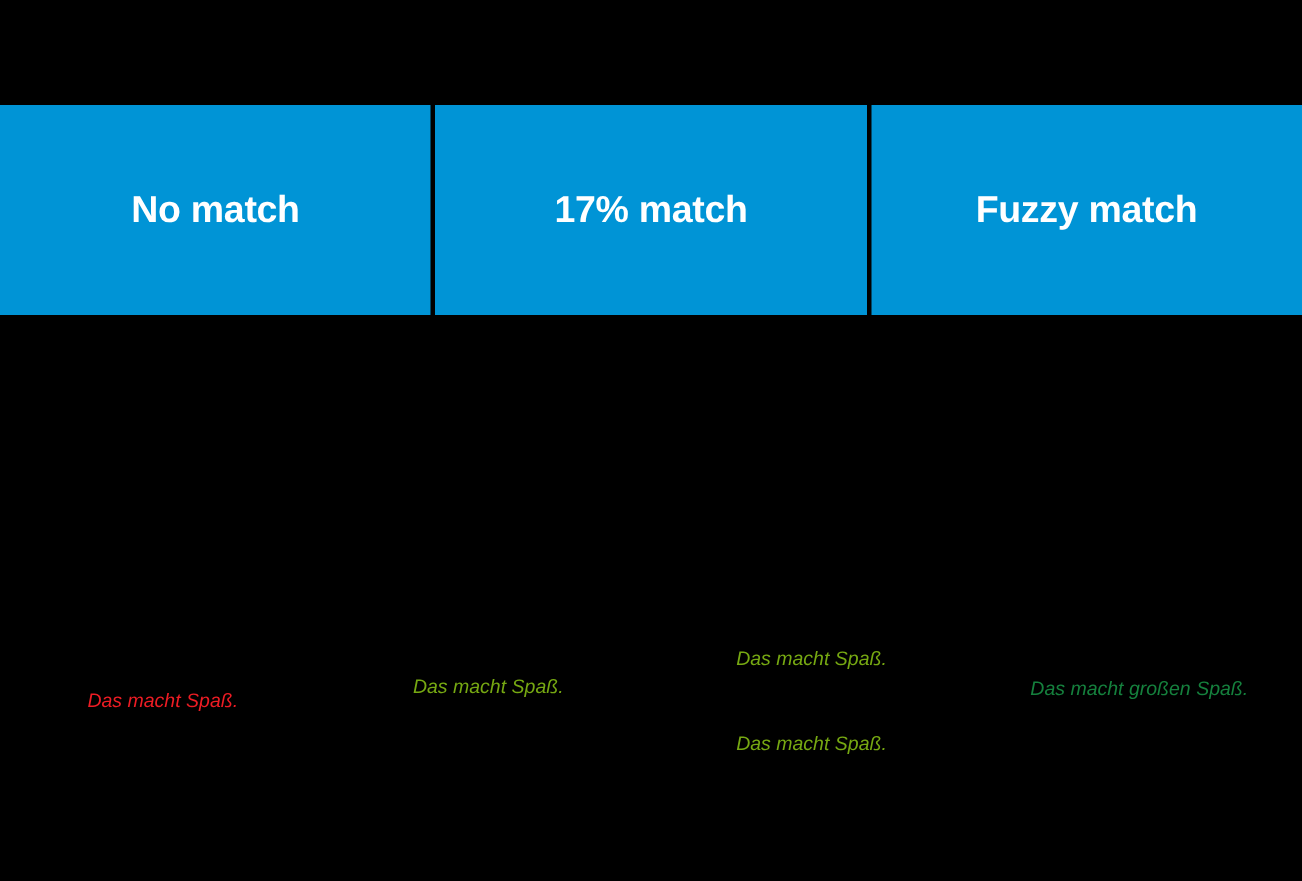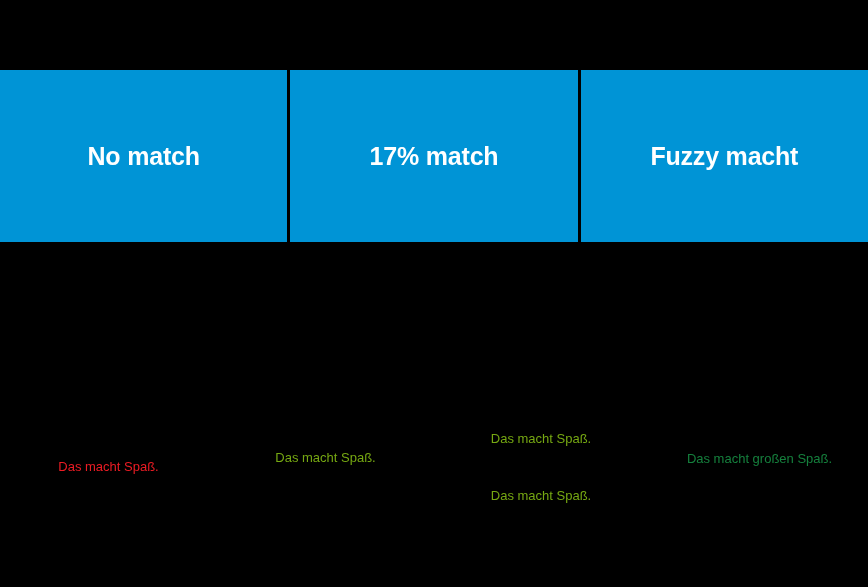--- a/index.html
+++ b/index.html
@@ -20,21 +20,21 @@
     inset: 0;
     background: #000000;
   }
 
   
   .header-row {
     position: absolute;
     left: 0;
     top: 70px;
     width: 868px;
-    height: 172px;
+    height: 140px;
     display: flex;
     gap: 3px;
     justify-content: flex-end;
   }
   .header-cell {
     flex: 1 1 0;
     background: #0094d6;
     display: flex;
     align-items: center;
     justify-content: center;
@@ -69,39 +69,40 @@
   .body-col.c1 { left: 220px; width: 211px; }
   .body-col.c2 { left: 434px; width: 214px; }
   .body-col.c3 { left: 651px; width: 217px; }
 
   .seg-text {
     position: absolute;
     left: 0;
     width: 100%;
     text-align: center;
     font-family: "Liberation Sans", sans-serif;
+    font-style: italic;
     font-size: 13px;
     line-height: 1.2;
     white-space: nowrap;
   }
 </style>
 </head>
 <body>
 
 <div id="stage">
 
   <div class="header-row">
     <div class="header-cell">
       <span class="header-label">No match</span>
     </div>
     <div class="header-cell">
       <span class="header-label">17% match</span>
     </div>
     <div class="header-cell">
-      <span class="header-label">Fuzzy macht</span>
+      <span class="header-label">Fuzzy match</span>
     </div>
   </div>
 
   <div class="body-zone">
     <div class="body-col c0">
         <div class="seg-text" style="top: 245px; color: rgb(237, 28, 36);">Das macht Spaß.</div>
       </div>
     <div class="body-col c1">
         <div class="seg-text" style="top: 236px; color: rgb(118, 168, 18);">Das macht Spaß.</div>
       </div>

